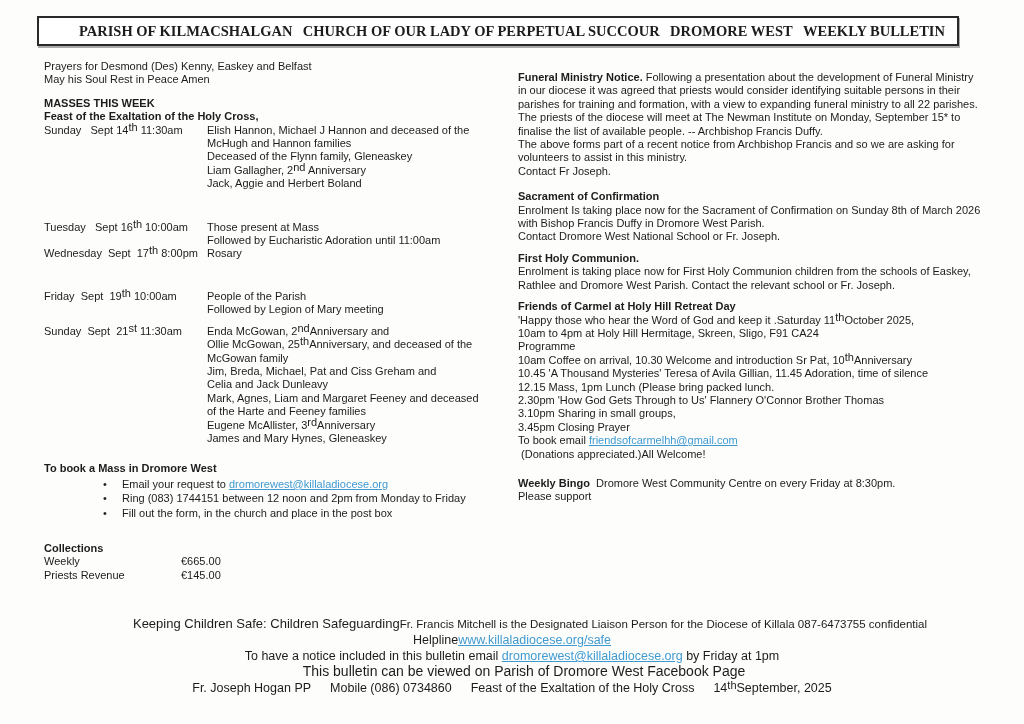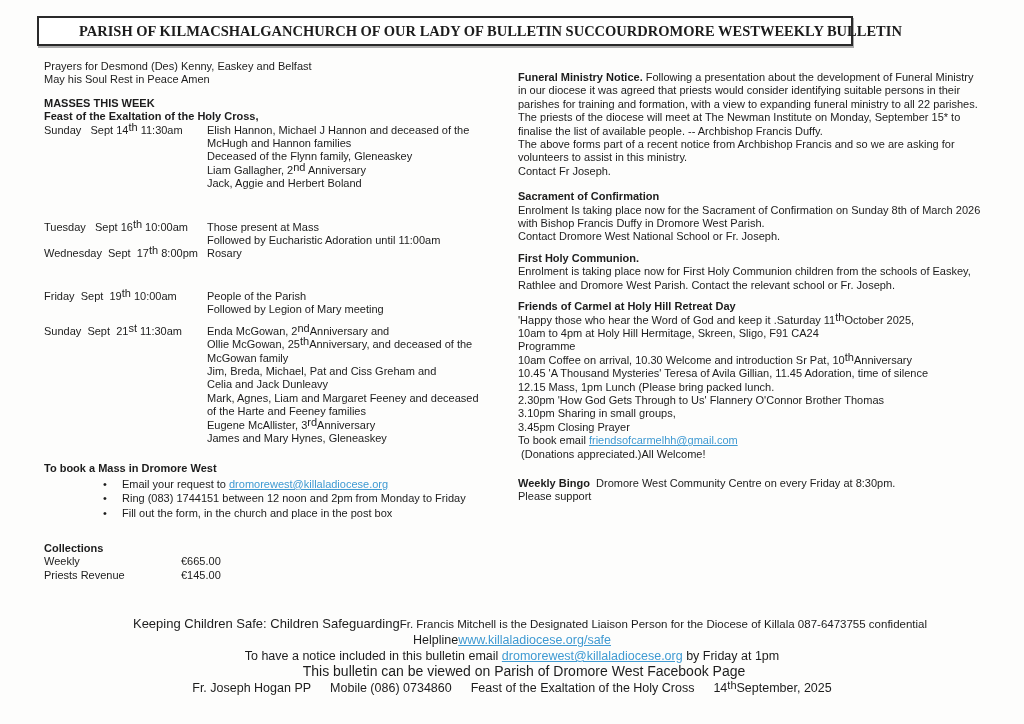--- a/index.html
+++ b/index.html
@@ -8,21 +8,21 @@
     background:#f2f2f0;
     font-family:"Liberation Sans", sans-serif;
     color:#1c1c1c;
   }
   .page {
     position:relative; width:1024px; height:724px;
     background:#fdfdfc; overflow:hidden;
   }
   
   .header-box {
-    position:absolute; left:37px; top:16px; width:816px; height:30px;
+    position:absolute; left:37px; top:16px; width:922px; height:30px;
     border:2px solid #2a2a2a;
     box-shadow:1px 2px 0 rgba(90,90,90,.5);
     display:flex; align-items:center; justify-content:space-between;
     padding:0 12px 0 40px; box-sizing:border-box;
     font-family:"Liberation Serif", serif; font-weight:bold; font-size:14.5px;
     background:#fff; white-space:nowrap;
   }
   
   .col { position:absolute; font-size:11px; line-height:13.4px; }
   .col.left  { left:44px;  top:60px; width:466px; }
@@ -64,21 +64,21 @@
   .f4 { margin:0 0 2px; font-size:14px; white-space:pre-wrap;padding-left:24px; }
   .f5 { display:flex; justify-content:center; gap:19px; font-size:12.5px; white-space:pre-wrap; }
 </style>
 </head>
 <body>
 
 <div class="page">
 
   <div class="header-box">
     <span>PARISH OF KILMACSHALGAN</span>
-    <span>CHURCH OF OUR LADY OF BULLETIN SUCCOUR</span>
+    <span>CHURCH OF OUR LADY OF PERPETUAL SUCCOUR</span>
     <span>DROMORE WEST</span>
     <span>WEEKLY BULLETIN</span>
   </div>
 
   <div class="col left">
     <p class="txt mb-prayers">Prayers for Desmond (Des) Kenny, Easkey and Belfast<br>May his Soul Rest in Peace Amen</p>
 
     <p class="txt bold">MASSES THIS WEEK</p>
     <p class="txt bold">Feast of the Exaltation of the Holy Cross,</p>
 

